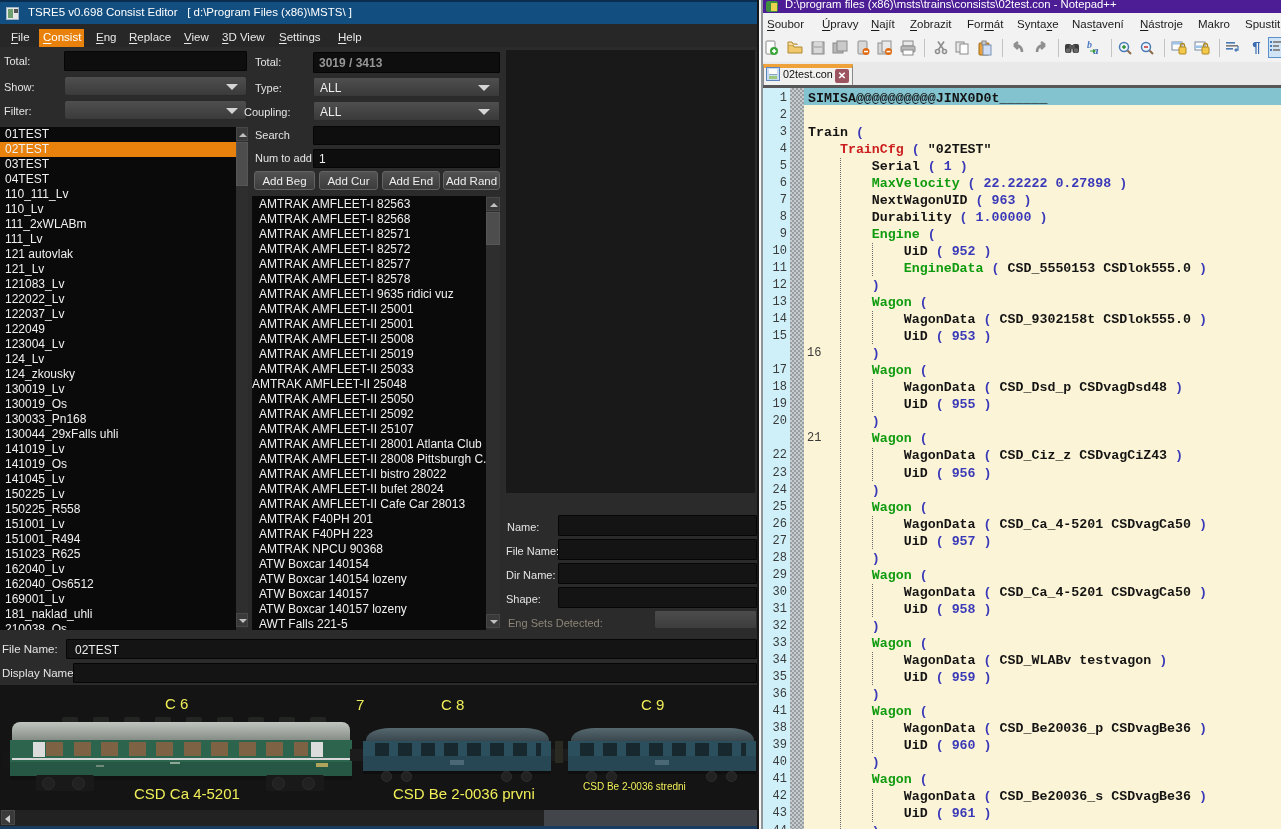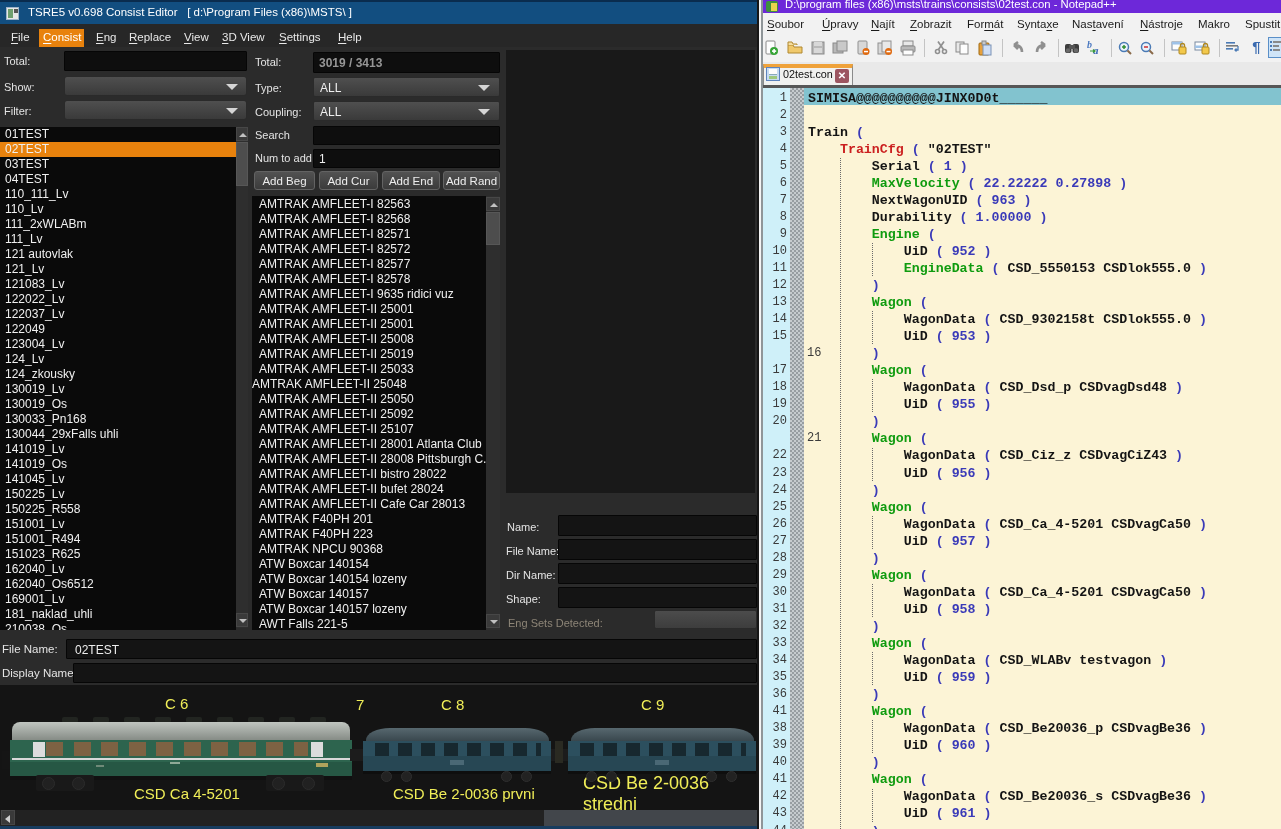--- a/index.html
+++ b/index.html
@@ -97,21 +97,21 @@
 
   <div class="abs lbl" style="left:255px;top:56px;">Total:</div>
   <div class="abs tb" style="left:313px;top:52px;width:187px;height:21px;font-weight:bold;">
         <span style="color:#969696;font-size:12px;position:absolute;left:5px;top:3px;">3019 / 3413</span>
       </div>
   <div class="abs lbl" style="left:255px;top:82px;">Type:</div>
   <div class="abs combo" style="left:313px;top:77px;width:187px;height:20px;">
         <span style="color:#efefef;font-size:12px;position:absolute;left:6px;top:3px;">ALL</span>
         <div class="carr abs" style="right:9px;top:7px;"></div>
       </div>
-  <div class="abs lbl" style="left:255px;top:106px;">Coupling:</div>
+  <div class="abs lbl" style="left:244px;top:106px;">Coupling:</div>
   <div class="abs combo" style="left:313px;top:101px;width:187px;height:20px;">
         <span style="color:#efefef;font-size:12px;position:absolute;left:6px;top:3px;">ALL</span>
         <div class="carr abs" style="right:9px;top:7px;"></div>
       </div>
   <div class="abs lbl" style="left:255px;top:129px;">Search</div>
   <div class="abs tb" style="left:313px;top:126px;width:187px;height:19px;"></div>
   <div class="abs lbl" style="left:255px;top:152px;">Num to add</div>
   <div class="abs tb" style="left:313px;top:149px;width:187px;height:19px;">
         <span style="color:#efefef;font-size:12px;position:absolute;left:5px;top:2px;">1</span>
       </div>
@@ -182,21 +182,21 @@
   <div class="abs lbl" style="left:2px;top:667px;font-size:11.5px;">Display Name:</div>
   <div class="abs tb" style="left:73px;top:663px;width:684px;height:20px;background:#141414;"></div>
 
   <div class="abs" style="left:0;top:685px;width:757px;height:125px;background:#141414;overflow:hidden;" id="preview">
     <div class="abs" style="left:165px;top:10px;color:#f0ee58;font-size:15px;">C 6</div>
     <div class="abs" style="left:356px;top:11px;color:#f0ee58;font-size:15px;">7</div>
     <div class="abs" style="left:441px;top:11px;color:#f0ee58;font-size:15px;">C 8</div>
     <div class="abs" style="left:641px;top:11px;color:#f0ee58;font-size:15px;">C 9</div>
     <div class="abs" style="left:134px;top:100px;color:#f0ee58;font-size:15px;">CSD Ca 4-5201</div>
     <div class="abs" style="left:393px;top:100px;color:#f0ee58;font-size:15px;">CSD Be 2-0036 prvni</div>
-    <div class="abs" style="left:583px;top:88px;color:#f0ee58;font-size:18px;">CSD Be 2-0036 stredni</div>
+    <div class="abs" style="left:583px;top:96px;color:#f0ee58;font-size:10px;">CSD Be 2-0036 stredni</div>
   <div class="abs" style="left:62px;top:32px;width:16px;height:6px;background:#222521;border-radius:2px;"></div>
         <div class="abs" style="left:93px;top:32px;width:16px;height:6px;background:#222521;border-radius:2px;"></div>
         <div class="abs" style="left:124px;top:32px;width:16px;height:6px;background:#222521;border-radius:2px;"></div>
         <div class="abs" style="left:155px;top:32px;width:16px;height:6px;background:#222521;border-radius:2px;"></div>
         <div class="abs" style="left:186px;top:32px;width:16px;height:6px;background:#222521;border-radius:2px;"></div>
         <div class="abs" style="left:217px;top:32px;width:16px;height:6px;background:#222521;border-radius:2px;"></div>
         <div class="abs" style="left:248px;top:32px;width:16px;height:6px;background:#222521;border-radius:2px;"></div>
         <div class="abs" style="left:279px;top:32px;width:16px;height:6px;background:#222521;border-radius:2px;"></div>
         <div class="abs" style="left:310px;top:32px;width:16px;height:6px;background:#222521;border-radius:2px;"></div>
         <div class="abs" style="left:12px;top:37px;width:338px;height:19px;background:linear-gradient(#c0c5c0,#838983);border-radius:8px 8px 0 0;"></div>
@@ -250,21 +250,21 @@
   <div class="abs" style="left:0;top:826px;width:757px;height:3px;background:#173c5f;"></div>
 
 </div>
 
 <div class="abs" id="npp" style="left:757px;top:0;width:524px;height:829px;background:#f2f2f2;">
 
   <div class="abs" style="left:0;top:0;width:2px;height:829px;background:#161616;"></div>
   <div class="abs" style="left:2px;top:0;width:2px;height:829px;background:#f4f4f4;"></div>
   <div class="abs" style="left:4px;top:0;width:2px;height:829px;background:#8f9598;"></div>
 
-  <div class="abs" style="left:6px;top:0;width:518px;height:13px;background:#6d28d9;overflow:hidden;">
+  <div class="abs" style="left:6px;top:0;width:518px;height:13px;background:#4c1d95;overflow:hidden;">
     <div class="abs" style="left:3px;top:1px;width:12px;height:11px;background:#3f8f3f;border-radius:2px;">
           <div class="abs" style="left:5px;top:2px;width:6px;height:8px;background:#e8d44f;"></div>
         </div>
     <div class="abs" style="left:22px;top:-2px;color:#fff;font-size:11.3px;white-space:nowrap;">D:\program files (x86)\msts\trains\consists\02test.con - Notepad++</div>
   </div>
 
   <div class="abs" style="left:6px;top:13px;width:518px;height:23px;background:#f2f2f2;"></div>
   <div class="abs" style="left:10px;top:18px;color:#1a1a1a;font-size:11.5px;"><span class="u">S</span>oubor</div>
   <div class="abs" style="left:65px;top:18px;color:#1a1a1a;font-size:11.5px;"><span class="u">Ú</span>pravy</div>
   <div class="abs" style="left:114px;top:18px;color:#1a1a1a;font-size:11.5px;"><span class="u">N</span>ajít</div>

